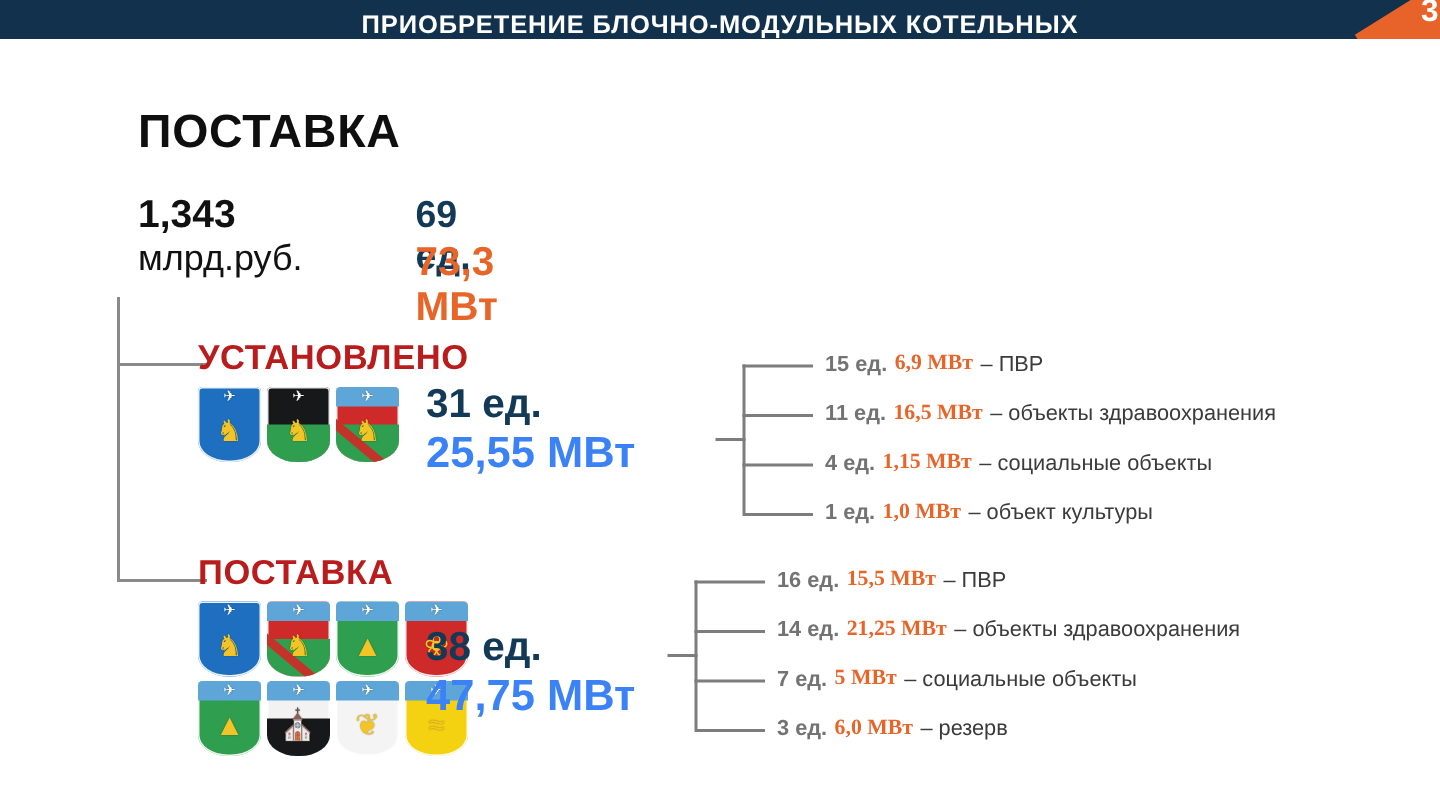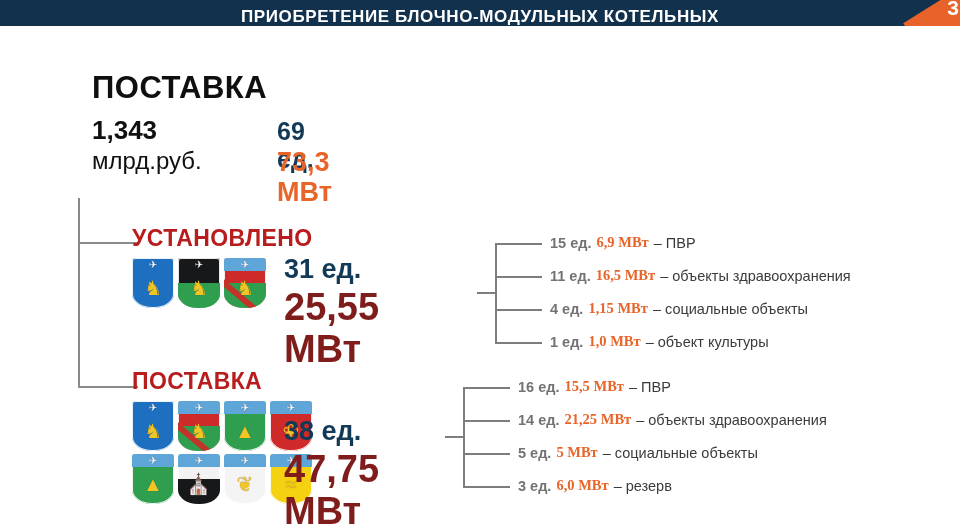--- a/index.html
+++ b/index.html
@@ -38,21 +38,21 @@
     color:#fff;font-size:21px;font-weight:bold;
     font-family:"Liberation Sans",sans-serif;
   }
 
   
   .purchase{position:absolute;left:92px;top:72px;}
   .purchase-title{
     font-size:31px;font-weight:bold;color:#0f0f0f;
     letter-spacing:0.5px;line-height:1;
   }
-  .purchase-rows{margin-top:13px;position:relative;height:72px;}
+  .purchase-rows{margin-top:25px;position:relative;height:72px;}
   .amount{
     position:absolute;left:0;top:0;
     font-size:26px;font-weight:bold;color:#111;line-height:1.12;
   }
   .amount-unit{
     position:absolute;left:0;top:32px;
     font-size:24px;font-weight:normal;color:#111;line-height:1.12;
   }
   .purchase-units{
     position:absolute;left:185px;top:1px;
@@ -103,21 +103,21 @@
     text-shadow:0 0 1px rgba(0,0,0,.45);
   }
   .emblem .bend{
     position:absolute;left:-12px;top:12px;width:72px;height:6px;
     background:#c4332a;transform:rotate(40deg);transform-origin:0 50%;
   }
   .sec-units{
     position:absolute;font-size:27px;font-weight:bold;color:#123a57;line-height:1.1;
   }
   .sec-power{
-    position:absolute;font-size:38px;font-weight:bold;color:#7f1d1d;line-height:1.1;
+    position:absolute;font-size:29px;font-weight:bold;color:#3b82f6;line-height:1.1;
   }
 
   
   .detail-group{position:absolute;}
   .bracket{position:absolute;left:0;top:0;}
   .bracket .spine{position:absolute;left:18px;top:0;width:2px;background:#7d7d7d;}
   .bracket .stub{position:absolute;left:0;width:20px;height:2px;background:#7d7d7d;}
   .bracket .branch{position:absolute;left:18px;width:47px;height:2px;background:#7d7d7d;}
 
   .detail-rows{position:absolute;left:73px;top:0;}
@@ -283,21 +283,21 @@
           <span class="d-units">16 ед.</span>
           <span class="d-power">15,5 МВт</span>
           <span class="d-desc">– ПВР</span>
         </div>
         <div class="detail-row">
           <span class="d-units">14 ед.</span>
           <span class="d-power">21,25 МВт</span>
           <span class="d-desc">– объекты здравоохранения</span>
         </div>
         <div class="detail-row">
-          <span class="d-units">5 ед.</span>
+          <span class="d-units">7 ед.</span>
           <span class="d-power">5 МВт</span>
           <span class="d-desc">– социальные объекты</span>
         </div>
         <div class="detail-row">
           <span class="d-units">3 ед.</span>
           <span class="d-power">6,0 МВт</span>
           <span class="d-desc">– резерв</span>
         </div>
       </div>
   </div>

